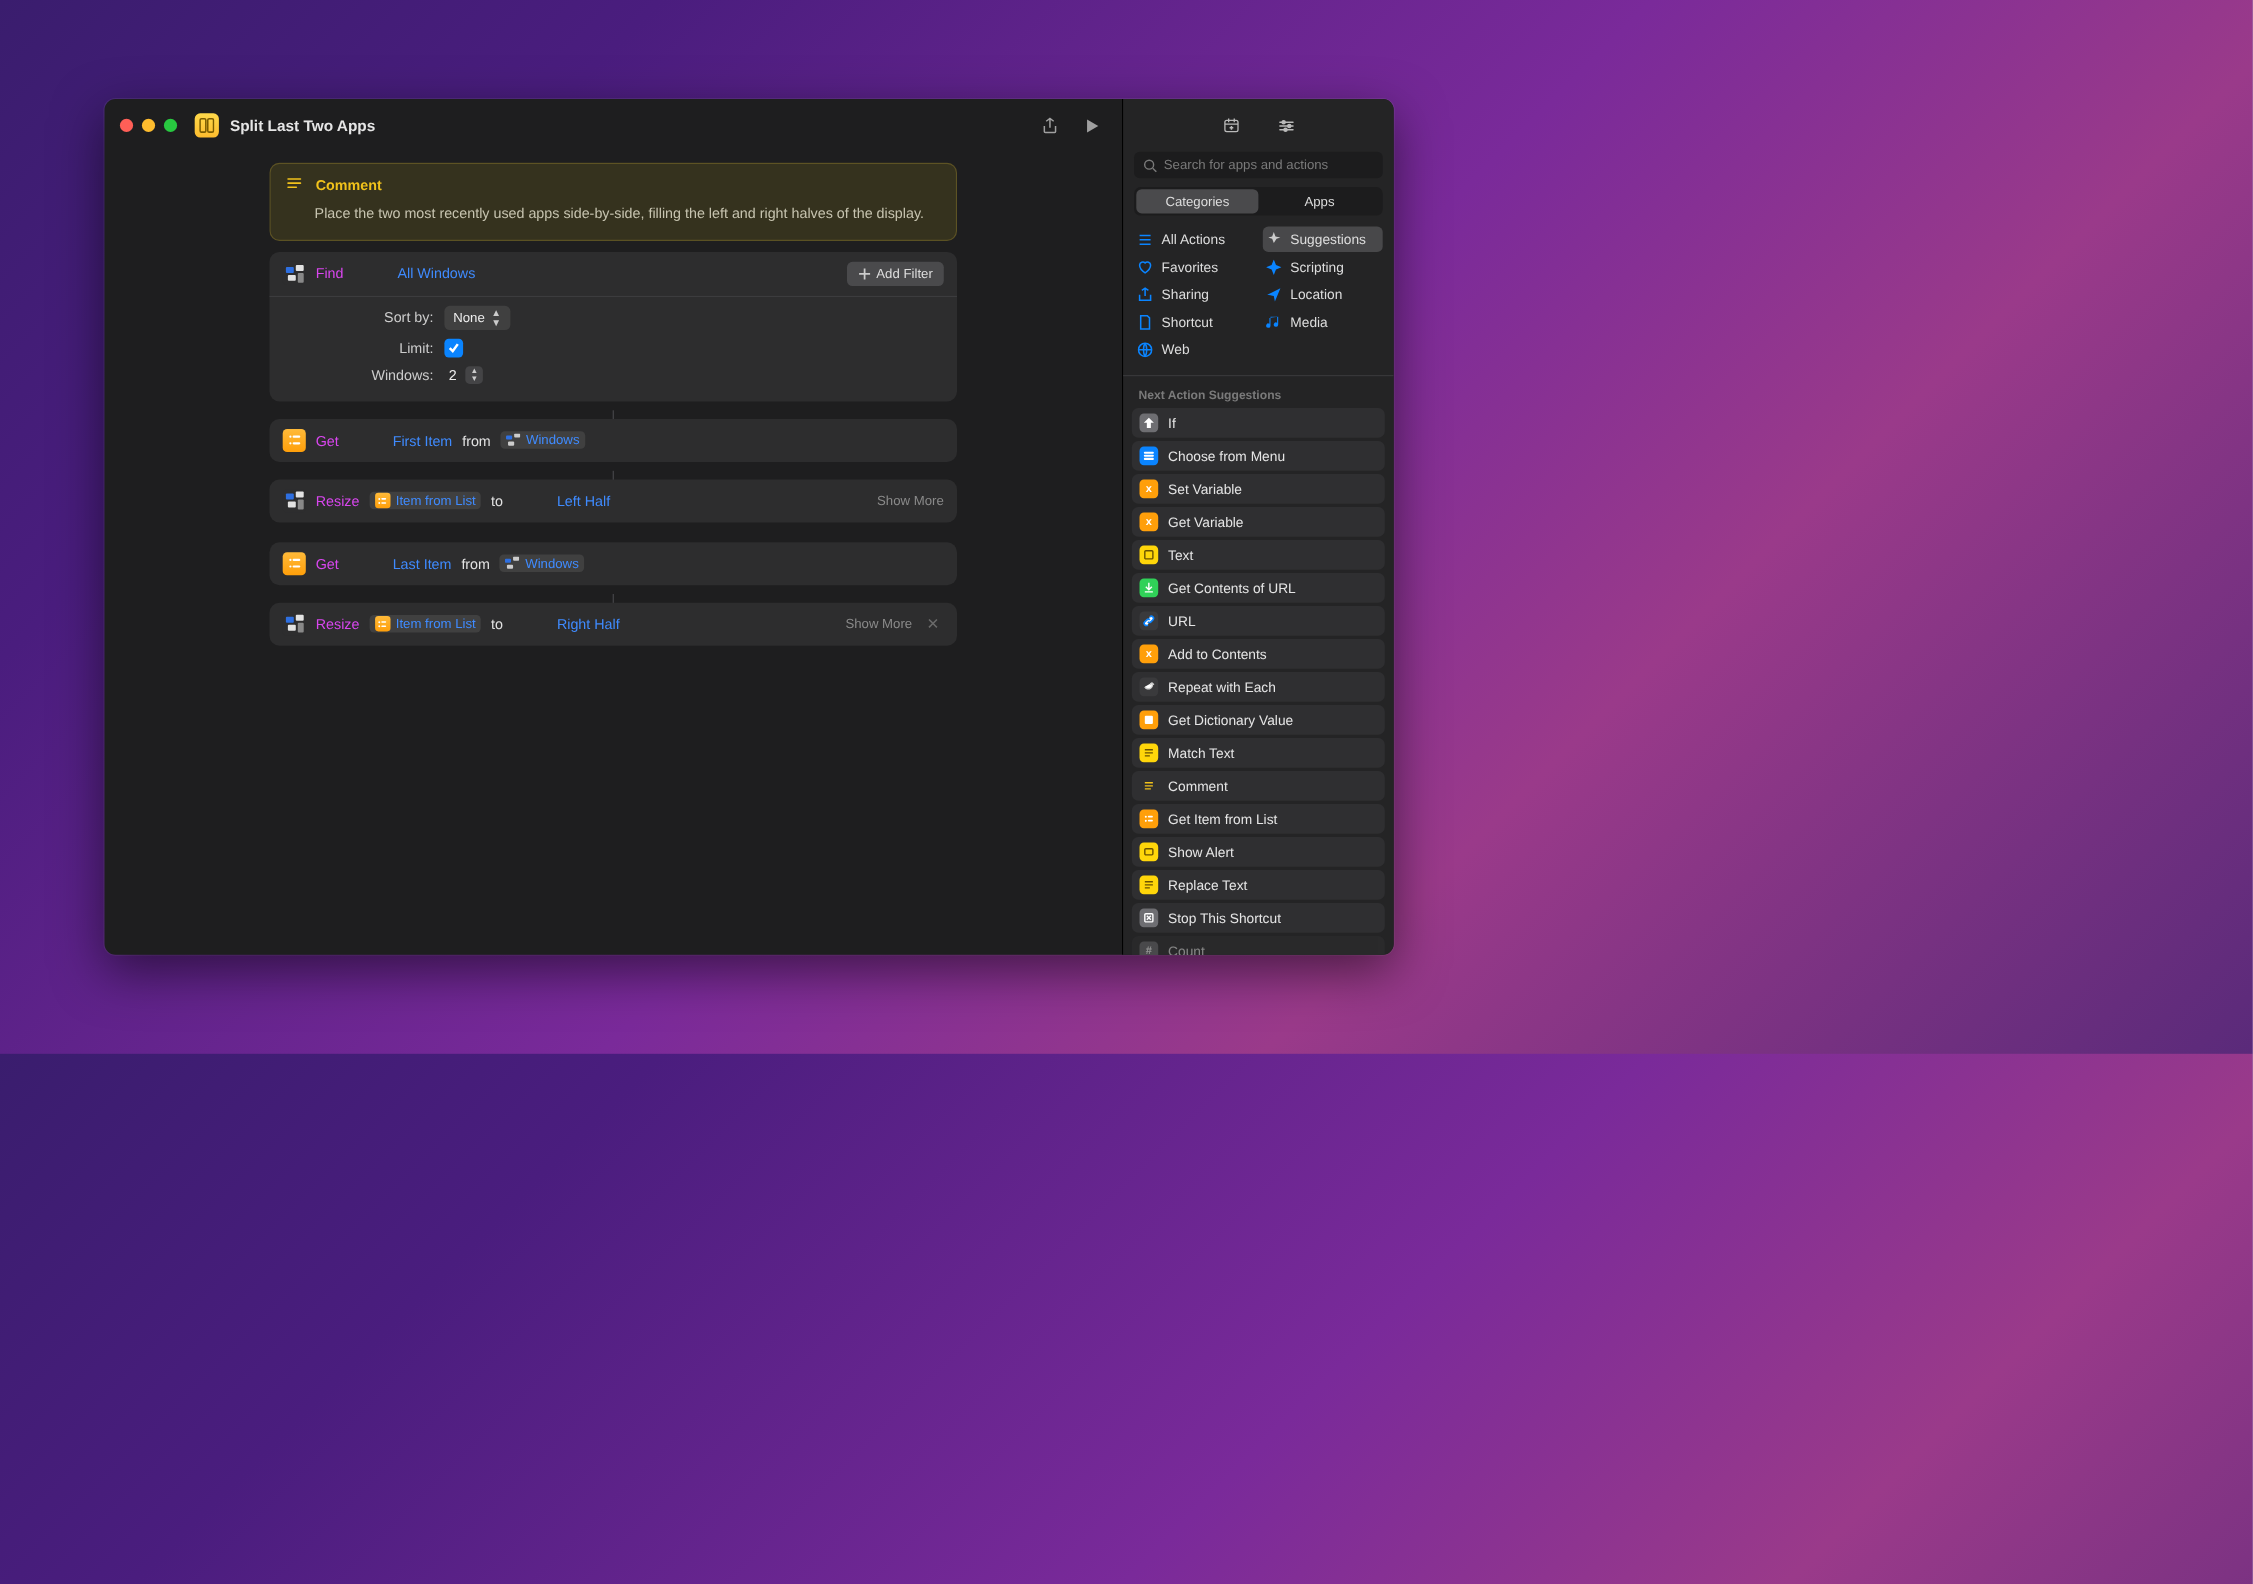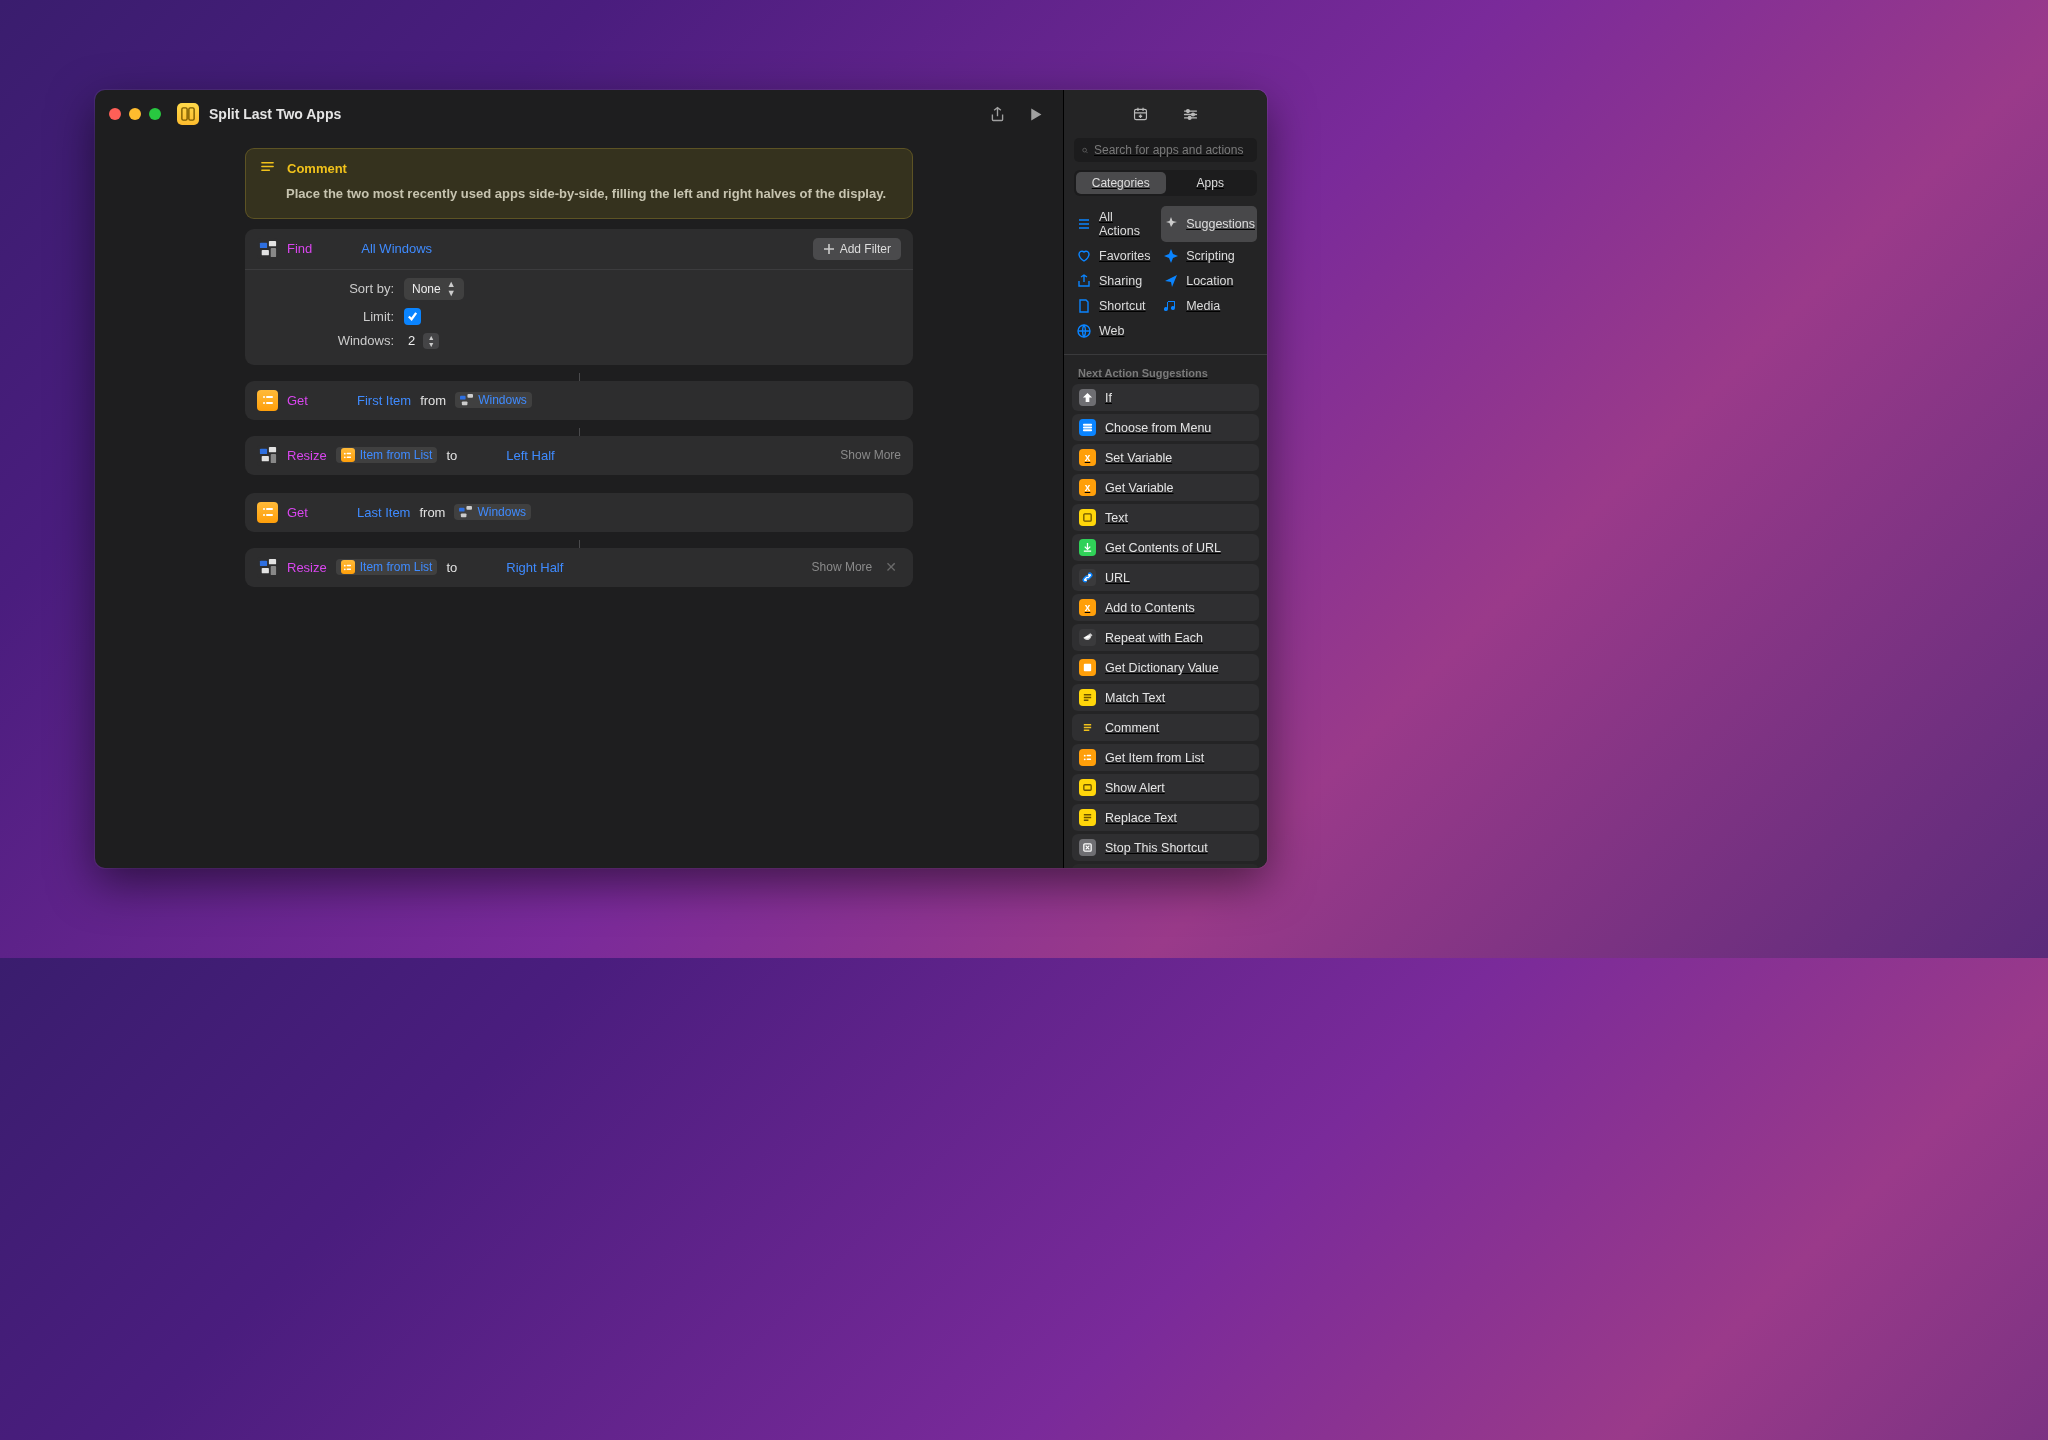--- a/index.html
+++ b/index.html
@@ -15,21 +15,21 @@
 .window {
   width: 100%;
   height: 100%;
   background: #1e1e1f;
   border-radius: 10px;
   box-shadow: 0 15px 45px rgba(0,0,0,0.5), 0 0 0 1px rgba(255,255,255,0.08);
   display: flex;
   overflow: hidden;
 }
 .main { flex: 1; display: flex; flex-direction: column; min-width: 0; }
-.sidebar { width: 204px; background: #242425; border-left: 1px solid #000; display: flex; flex-direction: column; text-decoration: underline; }
+.sidebar { width: 247px; background: #242425; border-left: 1px solid #000; display: flex; flex-direction: column; }
 .titlebar { height: 48px; display: flex; align-items: center; padding: 0 14px; gap: 10px; }
 .traffic { display: flex; gap: 8px; margin-right: 6px; }
 .dot { width: 12px; height: 12px; border-radius: 50%; }
 .dot.red { background:#ff5f57; }
 .dot.yellow { background:#febc2e; }
 .dot.green { background:#28c840; }
 .app-icon {
   width: 22px; height: 22px; border-radius: 5px;
   background: linear-gradient(180deg,#ffd94a,#fdbc2e);
   display:flex;align-items:center;justify-content:center;
@@ -48,21 +48,21 @@
   font-size:13px;
   position:relative;
 }
 .block.comment {
   background:#35321e;
   border:1px solid rgba(255,213,60,0.2);
 }
 .comment-head { display:flex;align-items:center;gap:12px;padding:10px 14px 4px 14px; }
 .comment-head .ic { color:#f1c21b; }
 .comment-title { color:#f1c21b; font-weight:600; }
-.comment-body { padding:4px 14px 14px 40px; color:#c7c4b0; line-height:1.45;font-weight:bold; }
+.comment-body { padding:4px 14px 14px 40px; color:#c7c4b0; line-height:1.45; }
 .block-inner { padding:9px 12px; display:flex; align-items:center; gap:9px; flex-wrap:wrap; }
 .act-icon { width:21px;height:21px;border-radius:4px;display:flex;align-items:center;justify-content:center;font-size:11px;flex-shrink:0; }
 .act-icon.windows { background:#2d2d2e; }
 .act-icon.windows svg { width:18px;height:18px; }
 .act-icon.yellow { background:linear-gradient(180deg,#ffba39,#ff9f0a); }
 .act-icon.yellow svg { width:12px;height:12px;fill:#fff; }
 .kw { font-weight:400; color:#d946ef; }
 .tok { color:#3f8bff; font-weight:500;margin-left:40px; }
 .tok.link { color:#3f8bff; }
 .pill {

